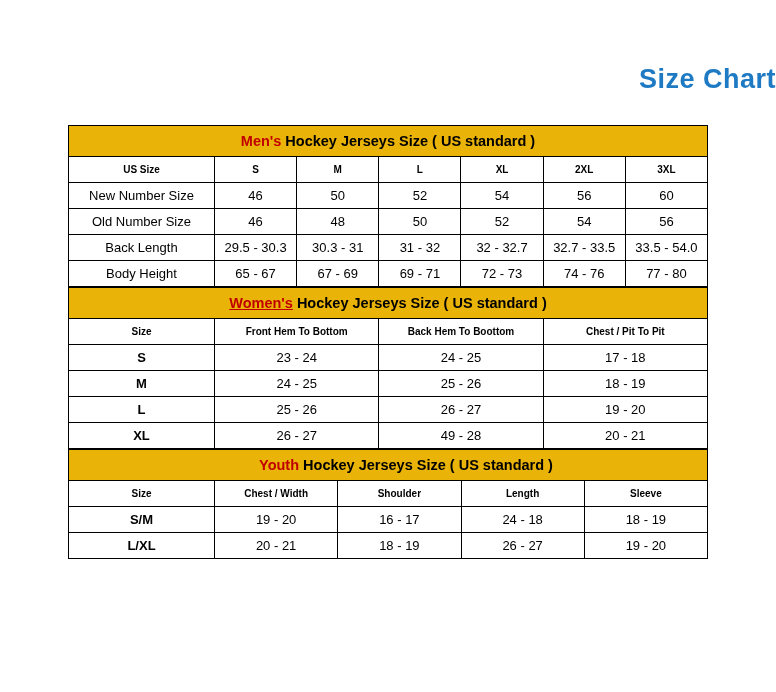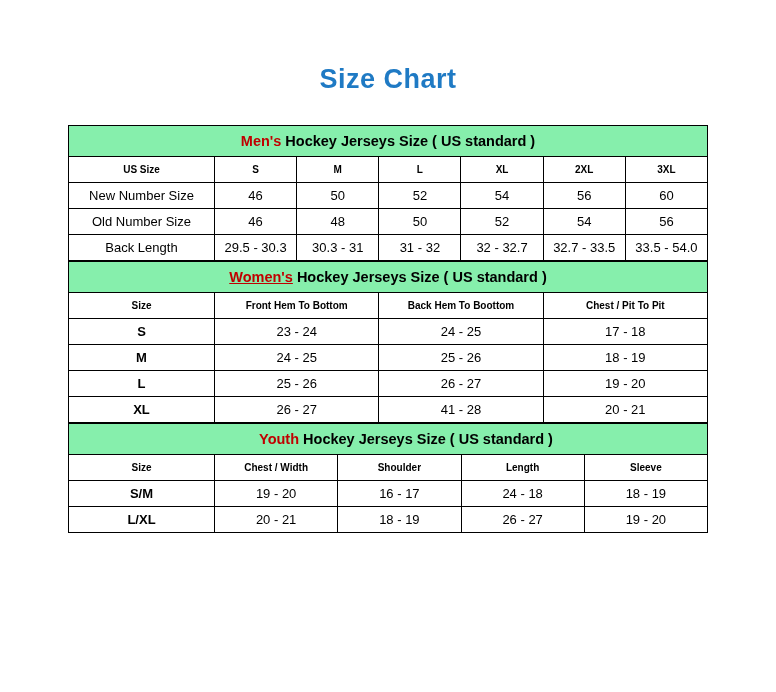--- a/index.html
+++ b/index.html
@@ -14,21 +14,21 @@
     color: #000000;
     position: relative;
   }
   .page {
     width: 776px;
     height: 692px;
     box-sizing: border-box;
     position: relative;
   }
   .title {
-    text-align: center;
+    text-align: right;
     color: #1f7ac4;
     font-size: 27px;
     font-weight: bold;
     letter-spacing: 0.5px;
     padding-top: 66px;
     line-height: 1;
   }
   .tables-wrap {
     width: 640px;
     margin: 0 auto;
@@ -45,21 +45,21 @@
     vertical-align: middle;
     font-size: 13px;
     font-weight: normal;
     padding: 0;
     height: 25px;
     line-height: 25px;
     white-space: nowrap;
     overflow: hidden;
   }
   .banner {
-    background: #86efac;
+    background: #eab308;
     font-size: 14.5px;
     font-weight: bold;
     height: 30px;
     line-height: 30px;
   }
   .banner .accent-men { color: #c00000; }
   .banner .accent-women { color: #c00000; text-decoration: underline; }
   .banner .accent-youth { color: #c00000; margin-left: 36px; }
   .banner .rest { color: #000000; }
   .hdr {
@@ -127,20 +127,29 @@
         </tr>
         <tr>
           <td class="rowlabel">Back Length</td>
           <td>29.5 - 30.3</td>
           <td>30.3 - 31</td>
           <td>31 - 32</td>
           <td>32 - 32.7</td>
           <td>32.7 - 33.5</td>
           <td>33.5 - 54.0</td>
         </tr>
+        <tr>
+          <td class="rowlabel">Body Height</td>
+          <td>65 - 67</td>
+          <td>67 - 69</td>
+          <td>69 - 71</td>
+          <td>72 - 73</td>
+          <td>74 - 76</td>
+          <td>77 - 80</td>
+        </tr>
       </tbody>
     </table>
 
     <table class="women">
       <colgroup>
         <col class="c0">
           <col>
           <col>
           <col>
       </colgroup>
@@ -168,21 +177,21 @@
         </tr>
         <tr>
           <td class="bold-cell">L</td>
           <td>25 - 26</td>
           <td>26 - 27</td>
           <td>19 - 20</td>
         </tr>
         <tr>
           <td class="bold-cell">XL</td>
           <td>26 - 27</td>
-          <td>41 - 28</td>
+          <td>49 - 28</td>
           <td>20 - 21</td>
         </tr>
       </tbody>
     </table>
 
     <table class="youth">
       <colgroup>
         <col class="c0">
           <col>
           <col>

